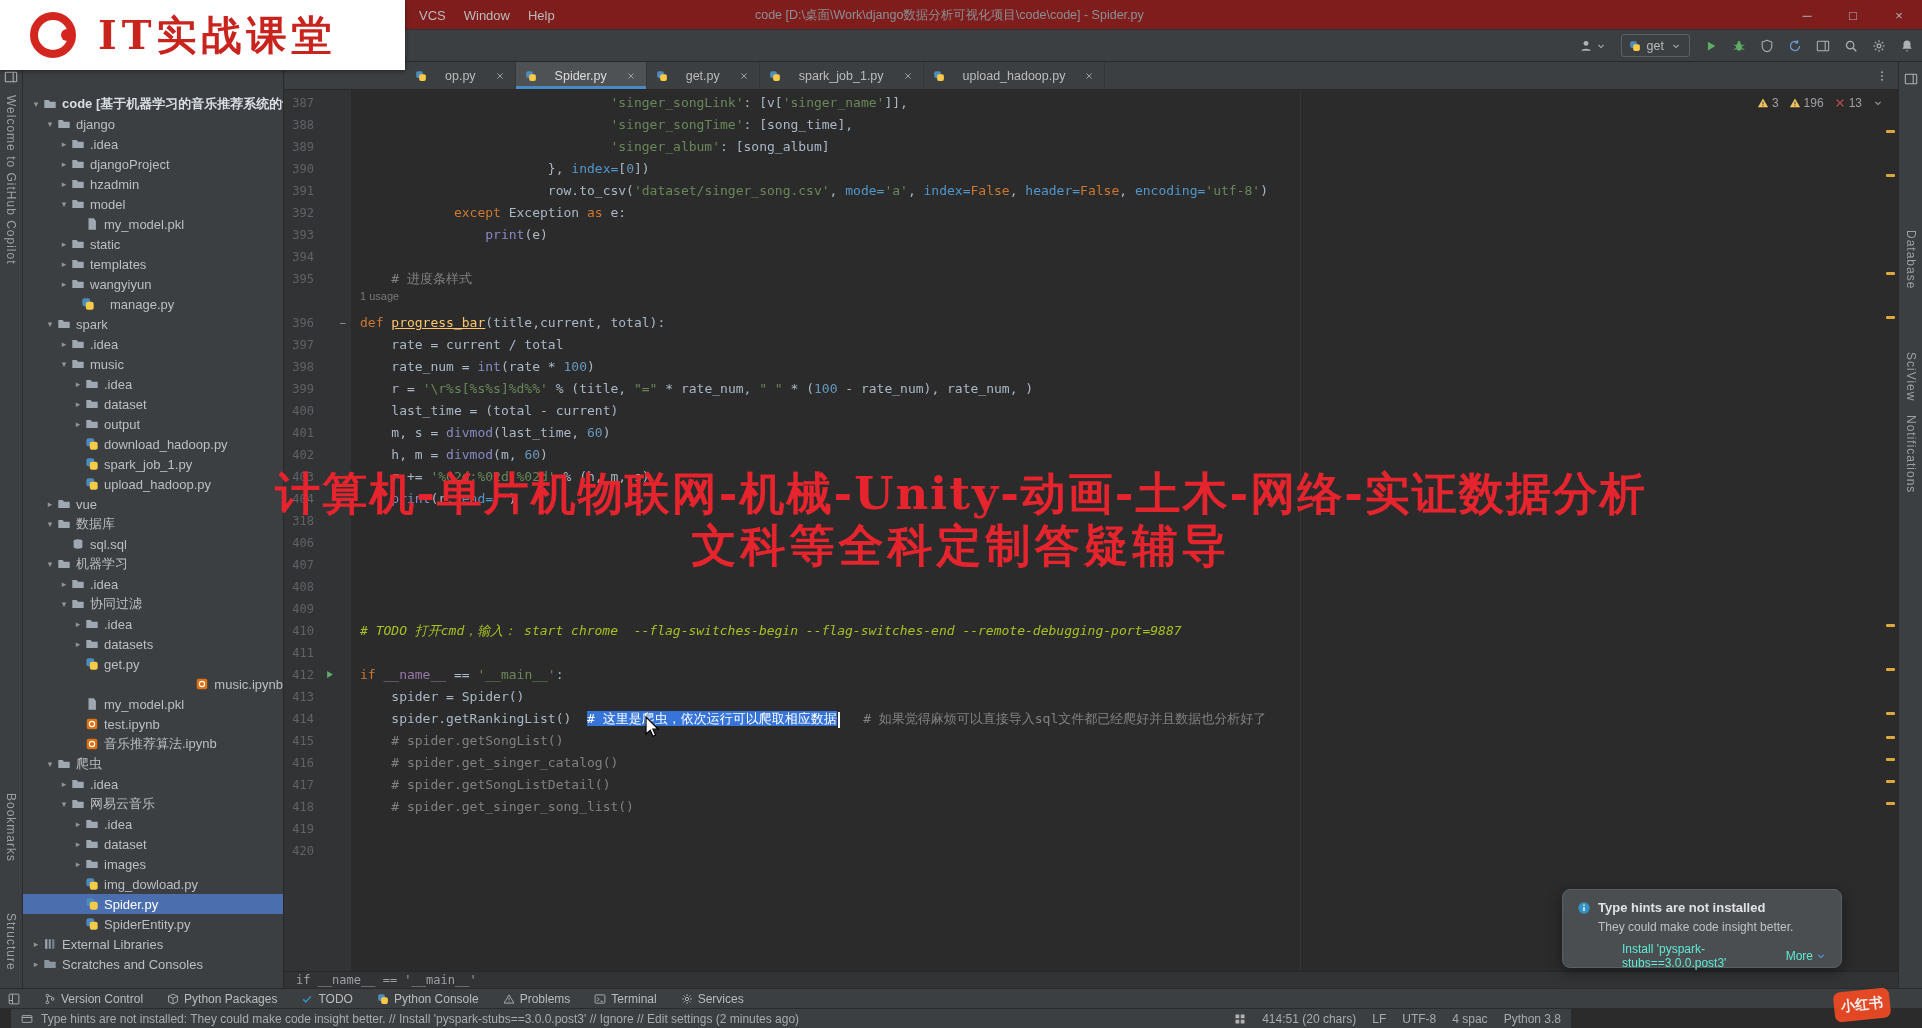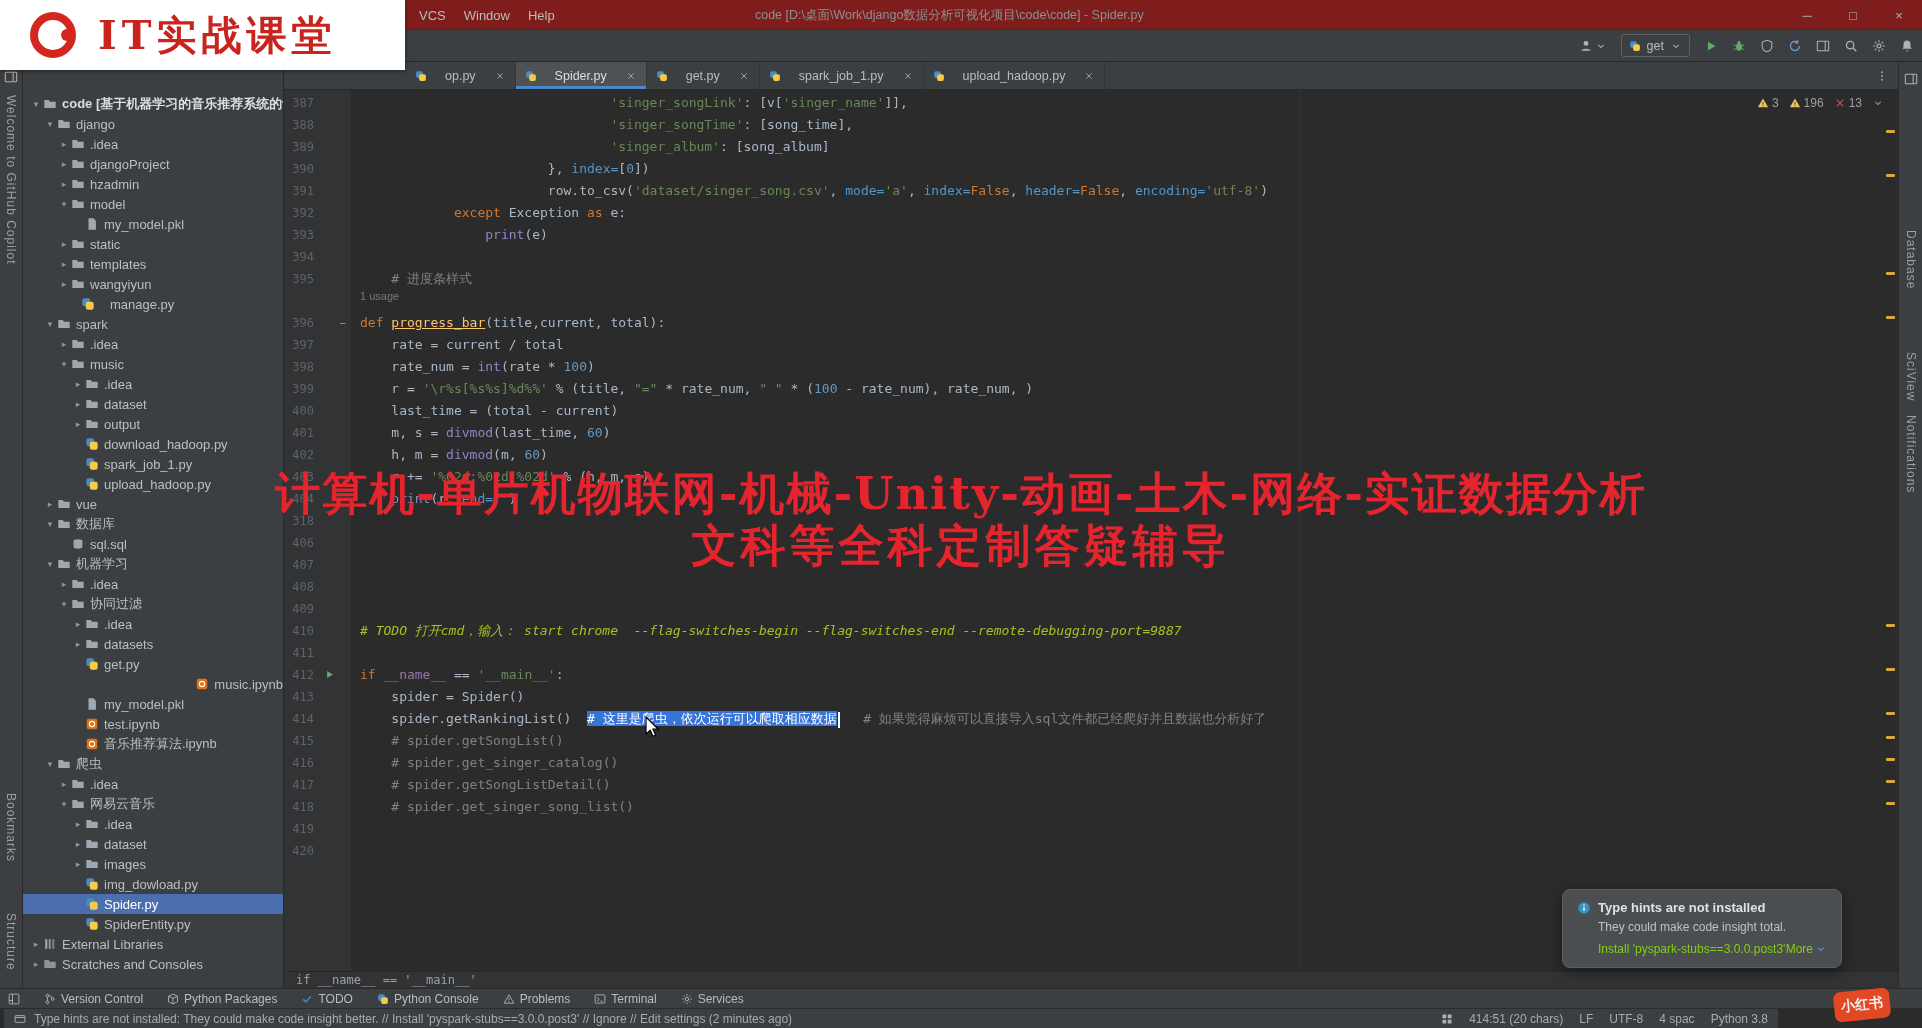--- a/index.html
+++ b/index.html
@@ -66,21 +66,21 @@
   .insp{display:flex;align-items:center;gap:3px;}
   .stripe{position:absolute;right:0;top:0;bottom:0;width:16px;z-index:2;}
   .mark{position:absolute;right:3px;width:9px;height:3px;background:#D9A93E;border-radius:1px;}
   .breadcrumb{height:17px;background:#313335;border-top:1px solid #282828;box-sizing:border-box;
               color:#9DA0A3;font:12px "DejaVu Sans Mono",monospace;line-height:16px;padding-left:12px;flex:none;}
   
   .bottombar{position:absolute;left:0;top:988px;width:1922px;height:20px;background:#3C3F41;border-top:1px solid #2B2B2B;
              display:flex;align-items:center;gap:24px;padding:0 8px;box-sizing:border-box;font-size:12px;color:#BBBBBB;}
   .bitem{display:flex;align-items:center;gap:5px;}
   .bottombar .ic{width:12px;height:12px;}
-  .statusbar{position:absolute;left:4px;top:1008px;width:1774px;height:20px;background:#3C3F41;border-top:1px solid #2B2B2B;
+  .statusbar{position:absolute;left:11px;top:1008px;width:1560px;height:20px;background:#3C3F41;border-top:1px solid #2B2B2B;
              display:flex;align-items:center;padding:0 10px;box-sizing:border-box;font-size:12px;color:#A7ABAE;}
   .statusbar .ic{width:12px;height:12px;}
   .smsg{margin-left:8px;white-space:nowrap;overflow:hidden;}
   .sright{margin-left:auto;display:flex;gap:16px;align-items:center;white-space:nowrap;}
   
   .logo{position:absolute;left:0;top:0;width:405px;height:70px;background:#FFFFFF;display:flex;align-items:center;
         z-index:60;box-shadow:0 1px 4px rgba(0,0,0,.45);}
   .logo-ring{width:46px;height:46px;border:8px solid #D3261F;border-radius:50%;margin-left:30px;box-sizing:border-box;position:relative;flex:none;}
   .logo-ring::after{content:"";position:absolute;width:12px;height:12px;background:#D3261F;border-radius:50%;right:-5px;top:50%;transform:translateY(-50%);}
   .logo-text{font-family:"DejaVu Serif","Liberation Serif",serif;font-weight:900;font-size:40px;color:#C8241D;
@@ -88,21 +88,21 @@
   .watermark{position:absolute;left:0;right:0;top:468px;text-align:center;color:#E6242E;z-index:55;pointer-events:none;
              font-family:"DejaVu Serif","Liberation Serif",serif;font-weight:700;}
   .wm1{font-size:45px;line-height:52px;letter-spacing:2px;white-space:nowrap;}
   .wm2{font-size:45px;line-height:52px;letter-spacing:4px;}
   .notif{position:absolute;left:1562px;top:889px;width:280px;height:79px;background:#4B4E50;border:1px solid #5C5F61;
          border-radius:8px;box-sizing:border-box;padding:10px 14px;z-index:45;box-shadow:0 4px 14px rgba(0,0,0,.4);}
   .nrow1{display:flex;align-items:center;gap:7px;}
   .ntitle{font-size:13px;font-weight:bold;color:#DFE1E5;}
   .nbody{margin:5px 0 0 21px;font-size:12px;color:#BFC1C3;}
   .nactions{margin:8px 0 0 21px;display:flex;justify-content:space-between;align-items:center;}
-  .nlink{color:#84cc16;font-size:12px;text-decoration:none;}
+  .nlink{color:#5eead4;font-size:12px;text-decoration:none;margin-left:24px;}
   .nmore{display:flex;align-items:center;gap:2px;color:#589DF6;}
   .xhs{position:absolute;left:1834px;top:990px;width:56px;height:30px;border-radius:7px;background:#F04A23;color:#fff;
        font-size:14px;font-weight:bold;display:flex;align-items:center;justify-content:center;transform:rotate(-6deg);
        z-index:70;opacity:.93;}
   .cursor{position:absolute;left:642px;top:716px;z-index:80;}
   
   .ic{width:14px;height:14px;display:inline-block;flex:none;}
   .ic.small{width:12px;height:12px;}
   .ic svg{width:100%;height:100%;display:block;}
 </style>
@@ -1088,21 +1088,21 @@
     <div class="nrow1">
       <span class="ic" id="notif-info">
           <svg viewBox="0 0 16 16" xmlns="http://www.w3.org/2000/svg" fill="none">
             <circle cx="8" cy="8" r="6.5" fill="#3592C4"></circle>
             <rect x="7.2" y="7" width="1.6" height="4.4" fill="#ffffff"></rect>
             <rect x="7.2" y="4" width="1.6" height="1.6" fill="#ffffff"></rect>
           </svg>
         </span>
       <span class="ntitle">Type hints are not installed</span>
     </div>
-    <div class="nbody">They could make code insight total.</div>
+    <div class="nbody">They could make code insight better.</div>
     <div class="nactions">
       <a href="#" class="nlink">Install 'pyspark-stubs==3.0.0.post3'</a>
       <span class="nmore">
         <a href="#" class="nlink">More</a>
         <span class="ic small" id="notif-chev" style="color: rgb(88, 157, 246);">
             <svg viewBox="0 0 16 16" xmlns="http://www.w3.org/2000/svg" fill="none">
               <path d="M4.5 6.5L8 10l3.5-3.5" stroke="currentColor" stroke-width="1.4"></path>
             </svg>
           </span>
       </span>

